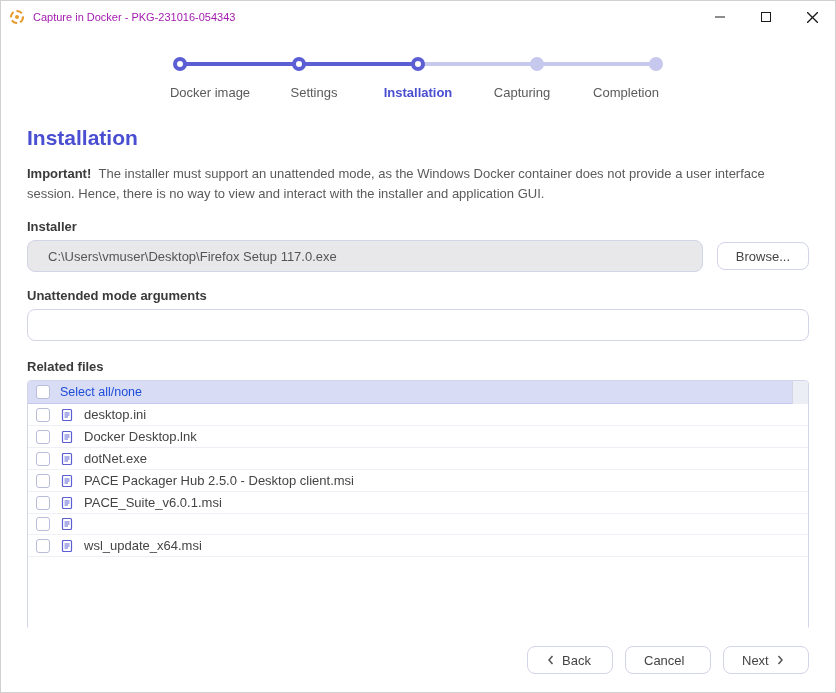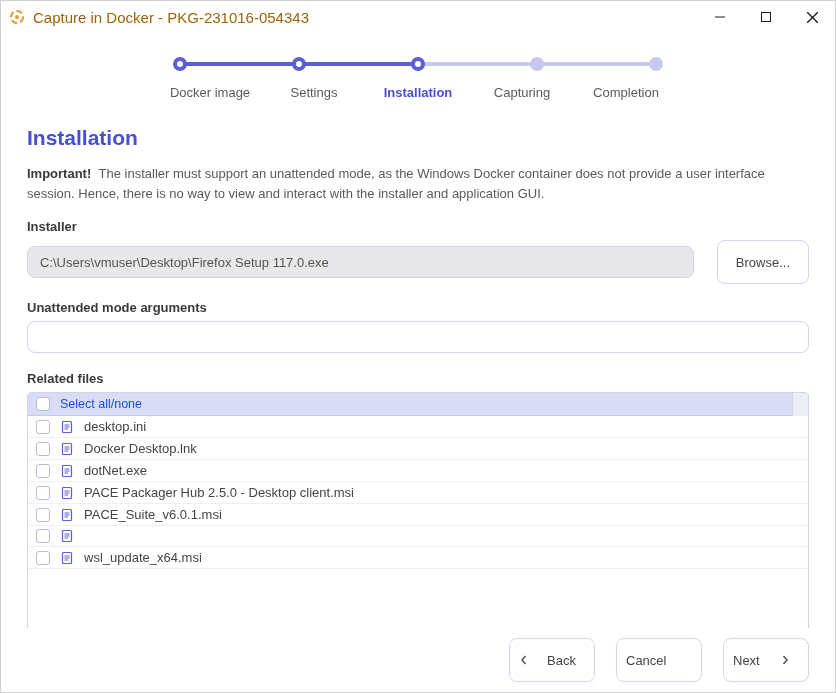--- a/index.html
+++ b/index.html
@@ -25,21 +25,21 @@
     display: flex;
     align-items: center;
     padding: 0 0 0 8px;
     background: #ffffff;
   }
   .titlebar .app-icon {
     width: 16px; height: 16px;
     margin-right: 8px;
     display: inline-flex; align-items: center; justify-content: center;
   }
-  .titlebar .title-text { font-size: 15px; color: #a16207; }
+  .titlebar .title-text { font-size: 11px; color: #a21caf; }
   .titlebar .spacer { flex: 1; }
   .win-btn {
     width: 46px; height: 32px;
     display: flex; align-items: center; justify-content: center;
     color: #1a1a1a;
   }
   .content {
     flex: 1;
     padding: 10px 26px 0 26px;
     display: flex;
@@ -124,39 +124,38 @@
     font-size: 13px;
     font-weight: 600;
     color: #3a3a3a;
   }
   .row { display: flex; gap: 14px; margin-top: 6px; align-items: center; }
   .input {
     flex: 1;
     height: 32px;
     border: 1px solid #d2d4e8;
     border-radius: 8px;
-    padding: 0 12px;
+    padding: 0 20px;
     font-size: 13px;
     background: #fff;
     color: #333;
   }
   .input.readonly { background: #e8e8ea; color: #555; }
   .btn {
-    height: 44px;
+    height: 28px;
     padding: 0 18px;
     border: 1px solid #d2d4e8;
     border-radius: 8px;
     background: #fff;
     font-size: 13px;
     color: #444;
     display: inline-flex;
     align-items: center;
     gap: 6px;
     cursor: pointer;
-    margin-left: 9px;
   }
 
   
   .table-wrap {
     margin-top: 6px;
     border: 1px solid #d2d4e8;
     border-radius: 4px;
     overflow: hidden;
     flex-shrink: 0;
     height: 250px;
@@ -204,21 +203,21 @@
   
   .footer {
     height: 64px;
     display: flex;
     align-items: center;
     justify-content: flex-end;
     gap: 12px;
     padding: 0 26px;
     border-top: 0;
   }
-  .footer .btn { min-width: 86px; justify-content:space-between;padding-left:9px; }
+  .footer .btn { min-width: 86px; justify-content:flex-start; }
   .chev { width:10px; height:10px; }
 </style>
 </head>
 <body>
 
 <div class="window">
 
   <div class="titlebar">
     <span class="app-icon">
       <svg viewBox="0 0 16 16" width="16" height="16">

